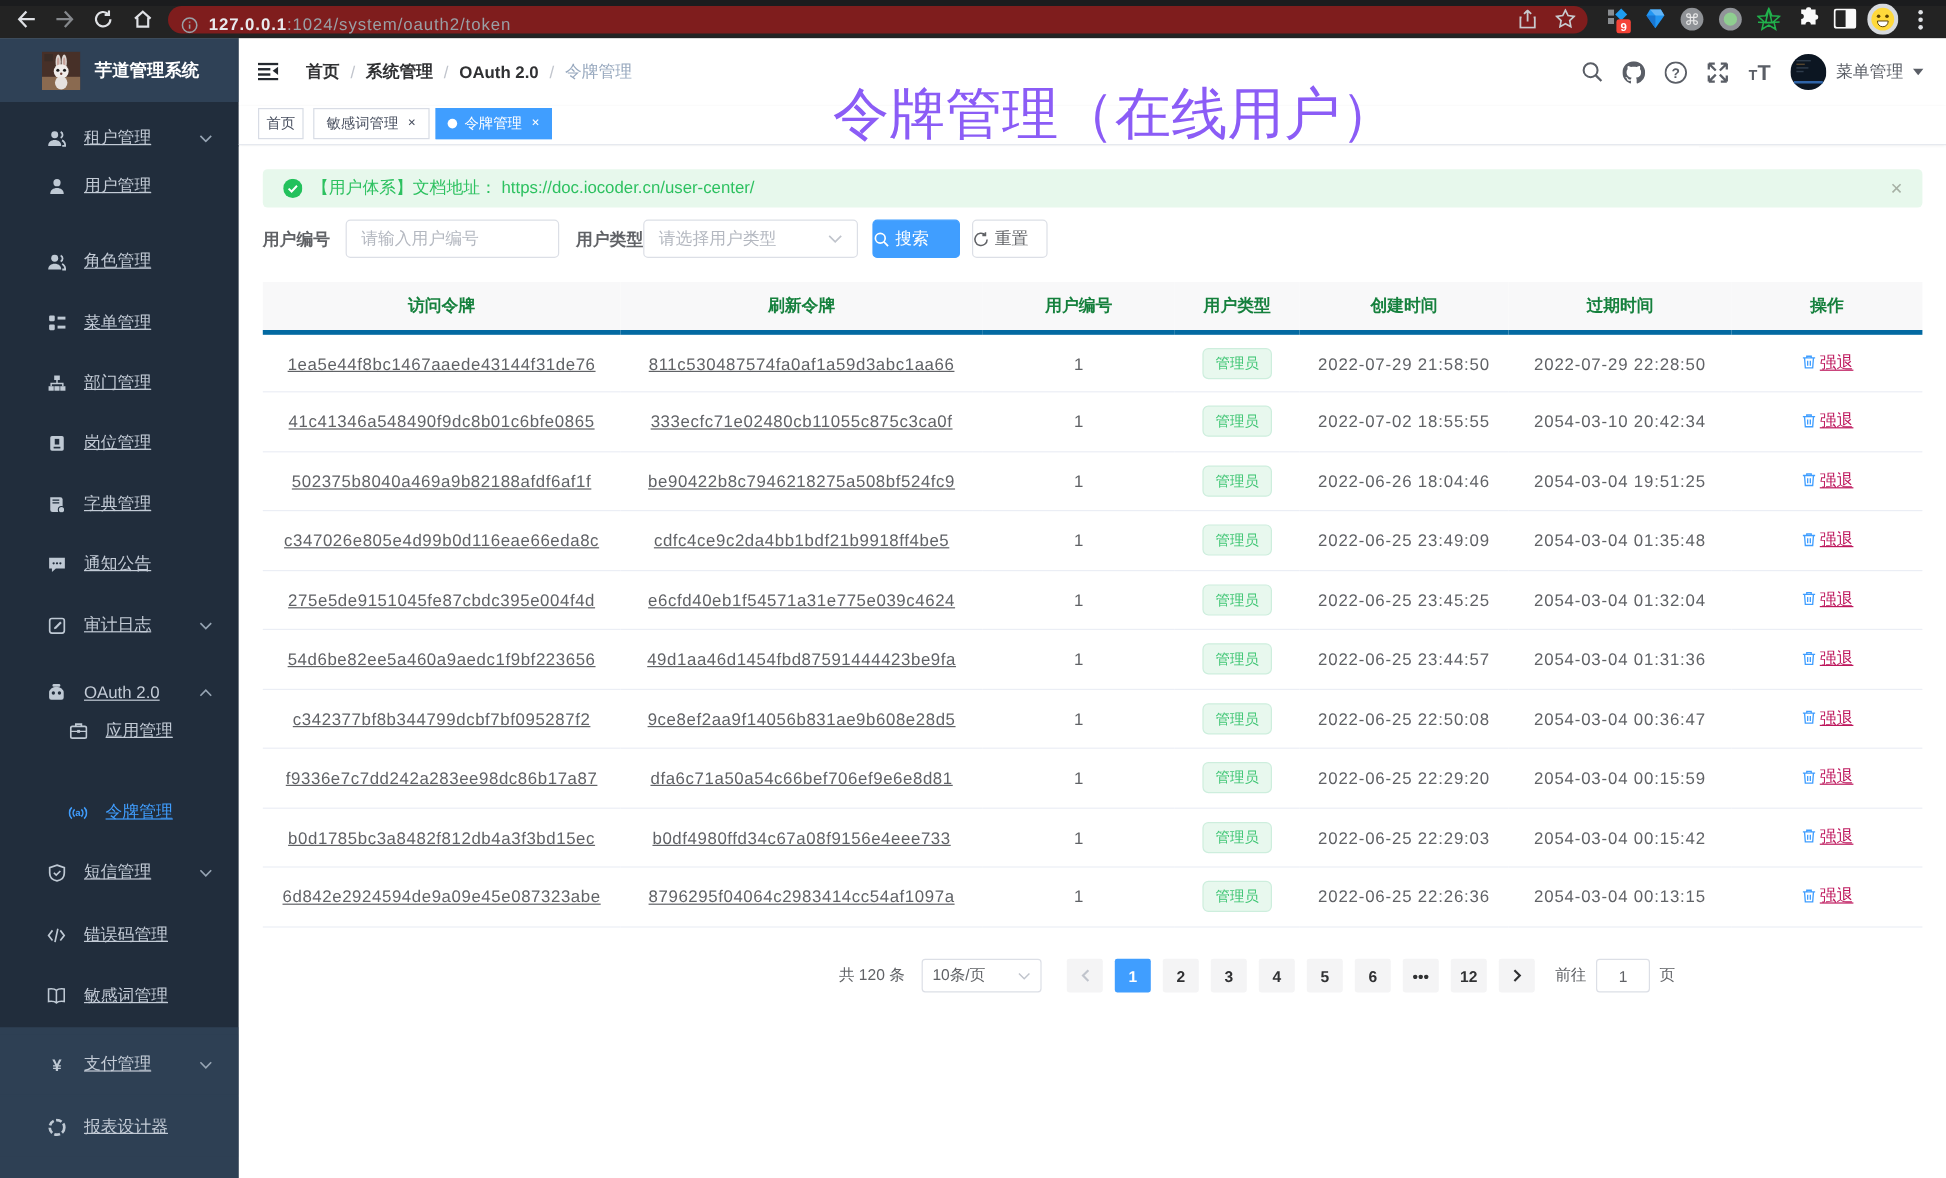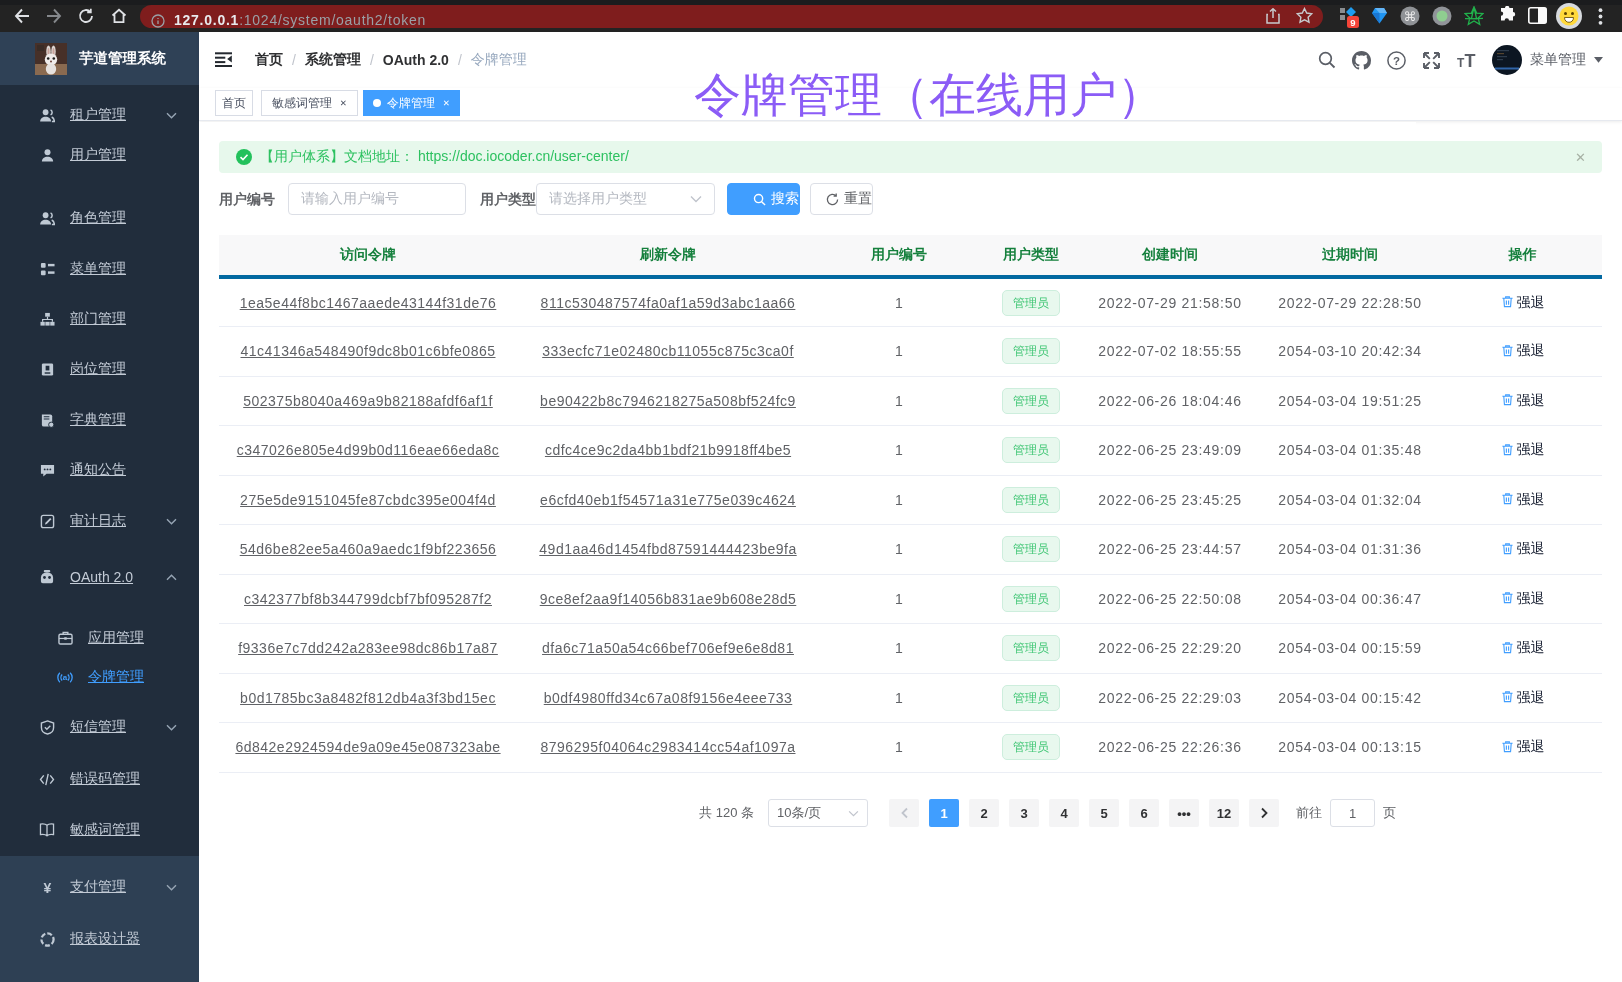--- a/index.html
+++ b/index.html
@@ -41,31 +41,31 @@
 
 #main { position:absolute; left:199px; top:122px; width:1217px; height:860px; background:#fff; }
 #alert { position:absolute; left:20px; top:19px; width:1383px; height:32px; background:#e7f8ec; border-radius:4px; display:flex; align-items:center; }
 #alert .txt { color:#2dc160; font-size:14px; margin-left:8px; }
 #alert .x { position:absolute; right:16px; color:#a6b0a4; font-size:13px; }
 
 
 #qform { position:absolute; left:20px; top:61px; width:1383px; height:32px; font-size:14px; }
 .flabel { font-weight:bold; color:#606266; line-height:32px; float:left; }
 .finput { float:left; height:32px; border:1px solid #dcdfe6; border-radius:4px; color:#b4b8c0; font-size:14px; display:flex; align-items:center; padding:0 12px; background:#fff; }
-.btn { float:left; height:32px; border-radius:4px; font-size:14px; display:flex; align-items:center; justify-content:flex-end; }
+.btn { float:left; height:32px; border-radius:4px; font-size:14px; display:flex; align-items:center; justify-content:flex-start; }
 .btn.blue { background:#409eff; color:#fff; border:1px solid #409eff; }
 .btn.plain { background:#fff; color:#606266; border:1px solid #dcdfe6; }
 
 
 #tbl { position:absolute; left:20px; top:113px; width:1383px; font-size:14px; color:#606266; }
 #tbl table { border-collapse:collapse; width:1383px; table-layout:fixed; }
 #tbl th { background:#f8f8f9; color:#15803d; font-weight:bold; height:42px; font-size:14px; border-bottom:4px solid #0369a1; }
 #tbl td { height:49.5px; text-align:center; border-bottom:1px solid #ebeef5; font-size:14px; }
 .gtag { display:inline-block; background:#e8f8ee; border:1px solid #cdeedd; color:#3ec573; font-size:12px; height:26px; line-height:24px; padding:0 10px; border-radius:5px; }
-.qt { color:#0f172a; white-space:nowrap; }
+.qt { color:#be185d; white-space:nowrap;text-decoration:underline; }
 #tbl td { white-space:nowrap; }
 #tbl td:nth-child(1), #tbl td:nth-child(2) { letter-spacing:0.5px;text-decoration:underline; }
 #tbl td:nth-child(5), #tbl td:nth-child(6) { letter-spacing:0.7px; }
 
 
 #pager { position:absolute; right:20px; top:677px; height:28px; display:flex; align-items:center; color:#606266; font-size:13px; }
 .pbtn { min-width:30px; height:28px; border-radius:2px; background:#f4f4f5; color:#303133; margin:0 5px; display:flex; align-items:center; justify-content:center; font-weight:bold; font-size:13px; }
 .pbtn.on { background:#409eff; color:#fff; }
 
 
@@ -280,21 +280,21 @@
             <rect x="5" y="0" width="7" height="2.5" rx="1.2" fill="#bfc9d4"></rect>
           </svg>
         </span>
         <span>OAuth 2.0</span>
         <span class="chev">
           <svg width="11" height="7" viewBox="0 0 11 7">
             <path d="M1 5.8 L5.5 1.2 L10 5.8" stroke="#96a4b3" stroke-width="1.4" fill="none"></path>
           </svg>
         </span>
       </div>
-      <div class="mi sub" style="top:528px">
+      <div class="mi sub" style="top:499px">
         <span class="ic">
           <svg width="15" height="14" viewBox="0 0 16 15">
             <rect x="1" y="3.5" width="14" height="10.5" rx="1.5" fill="none" stroke="#bfc9d4" stroke-width="1.5"></rect>
             <path d="M5.5 3.5 V1.5 h5 v2" stroke="#bfc9d4" stroke-width="1.5" fill="none"></path>
             <path d="M1 8 h14" stroke="#bfc9d4" stroke-width="1.3"></path>
             <rect x="6.7" y="6.7" width="2.6" height="2.6" fill="#bfc9d4"></rect>
           </svg>
         </span>
         <span>应用管理</span>
       </div>

